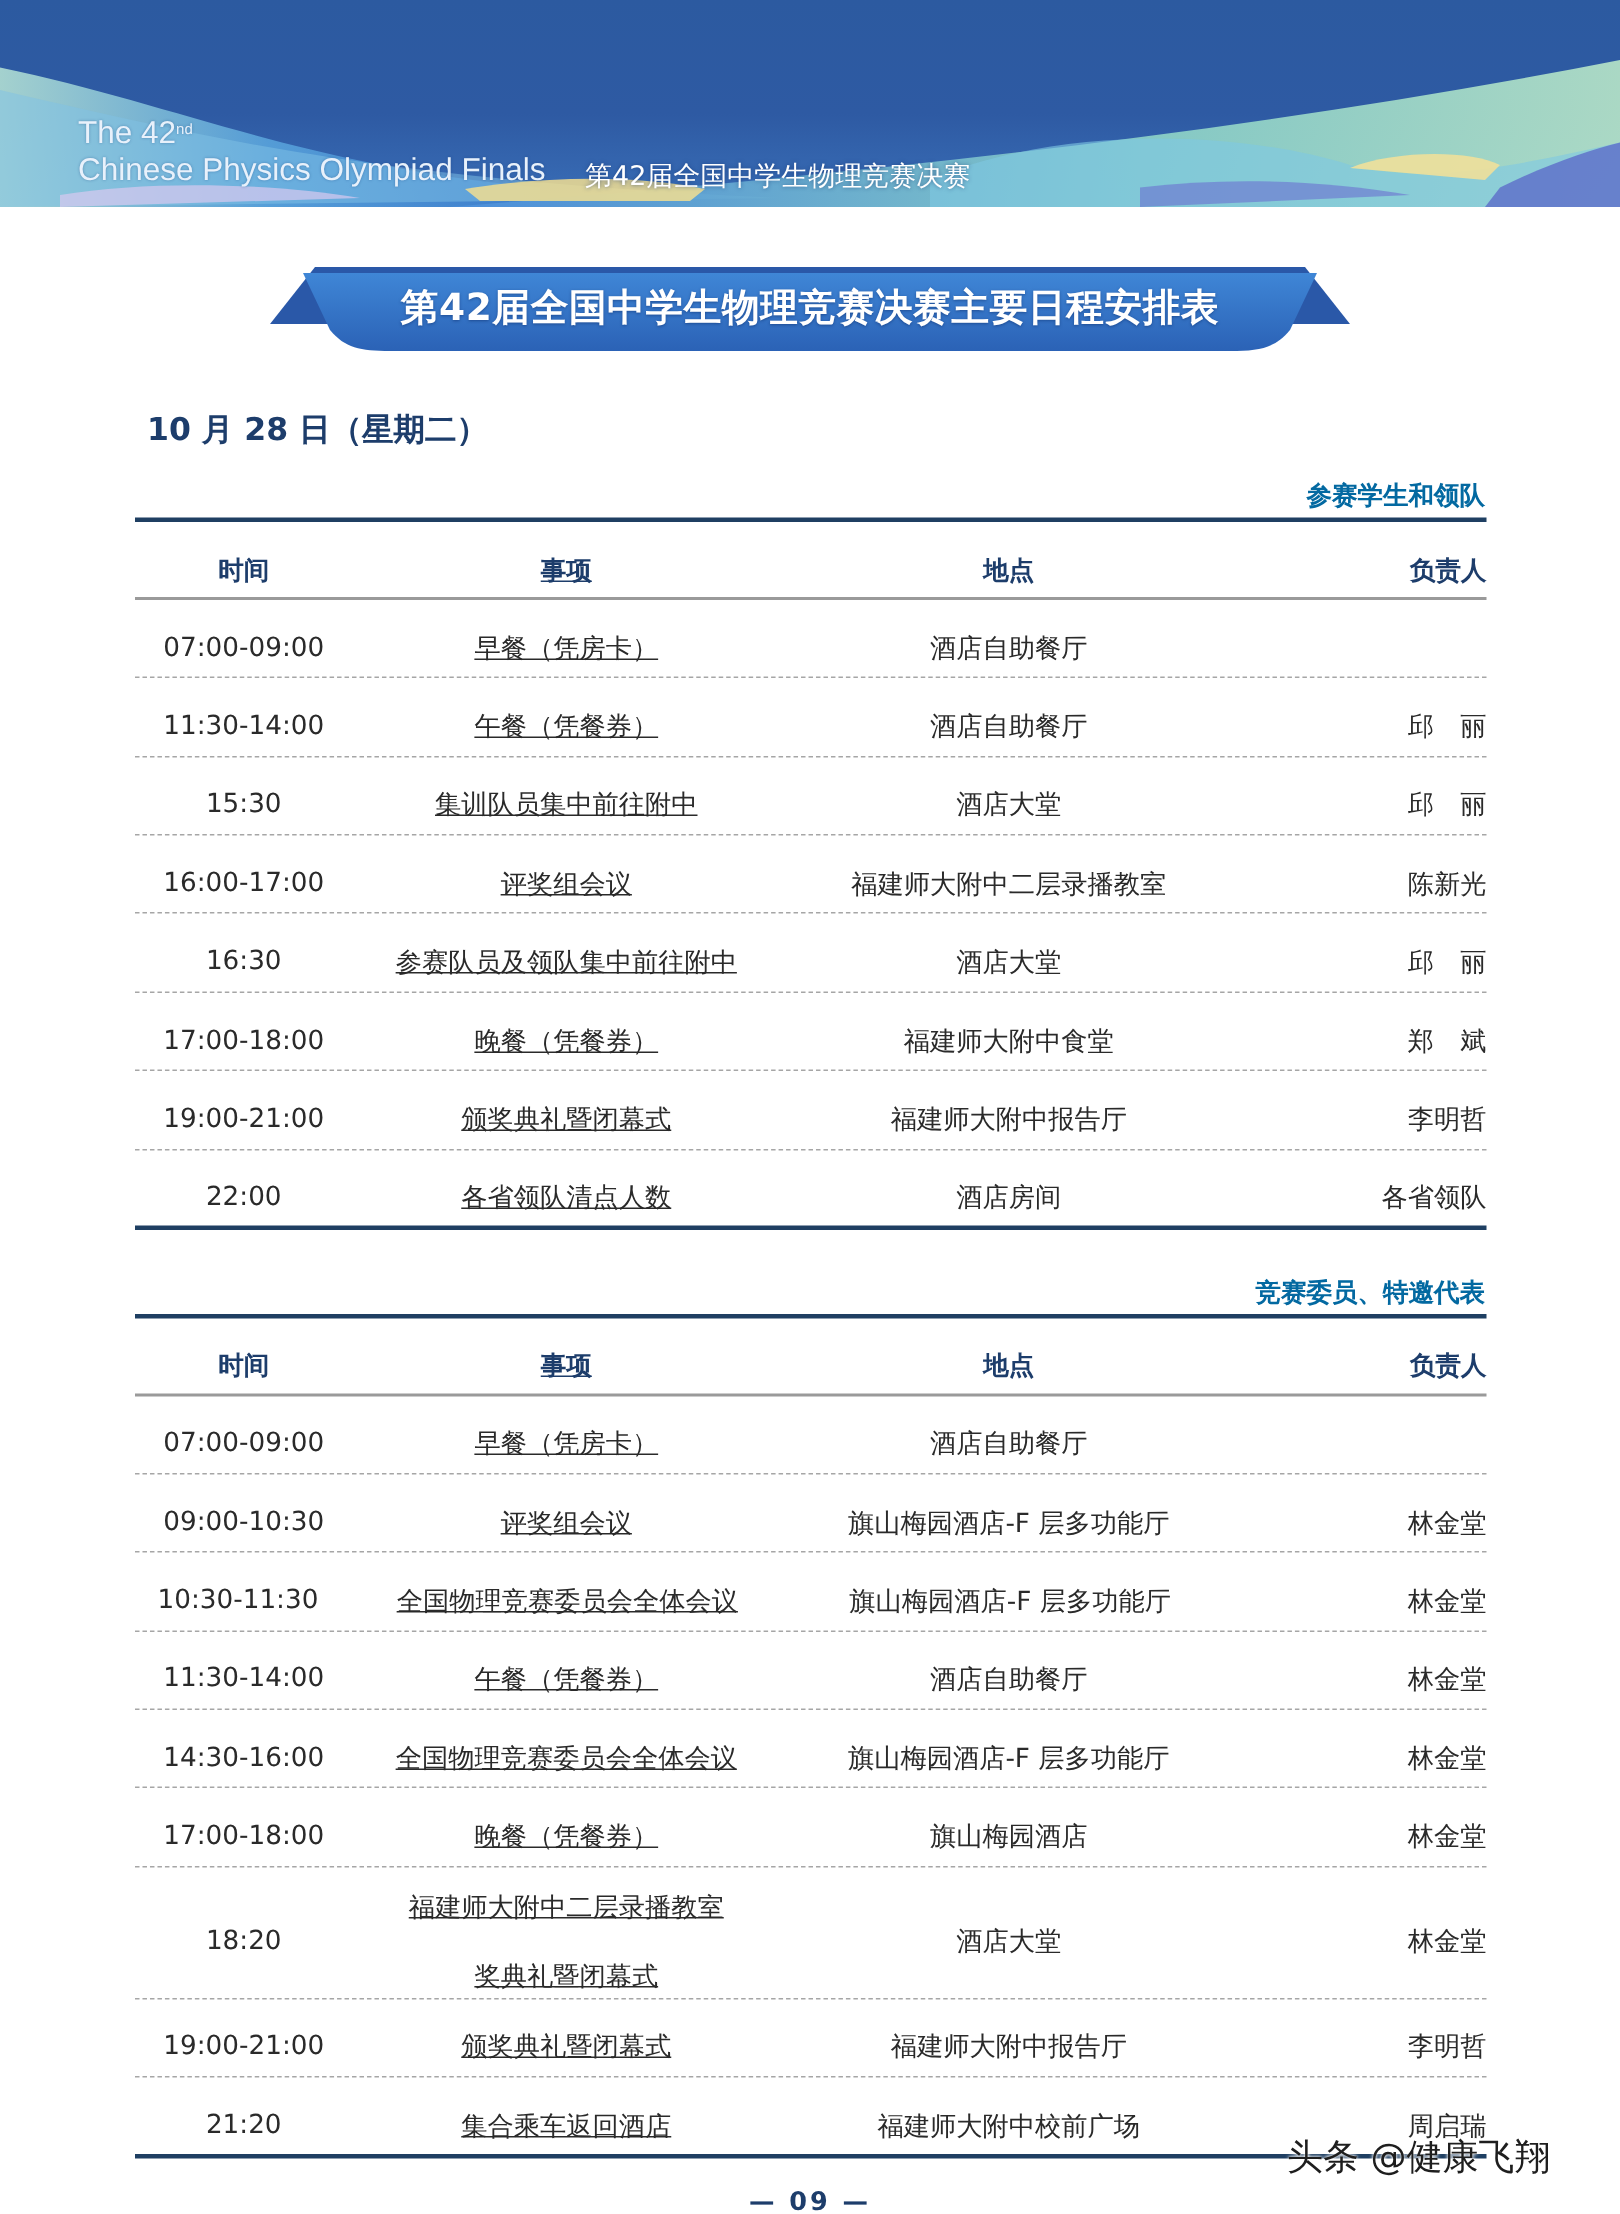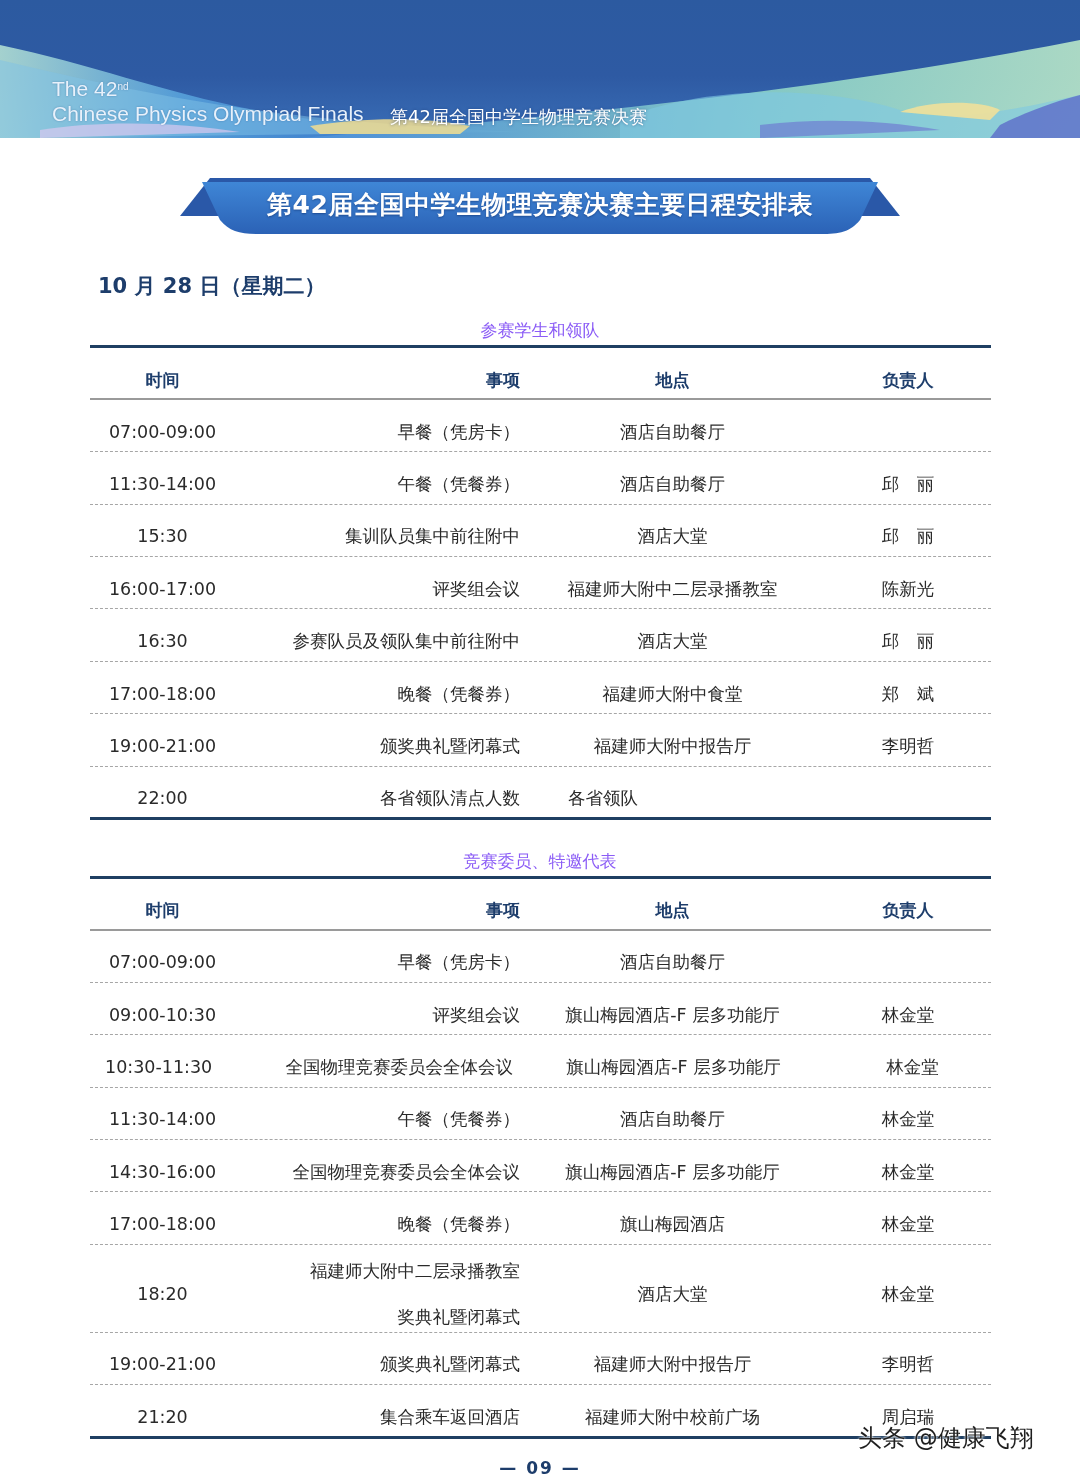--- a/index.html
+++ b/index.html
@@ -30,36 +30,36 @@
     position: absolute; left: 0; top: 12px; width: 720px; text-align: center;
     color: #ffffff; font-size: 25px; font-weight: bold; letter-spacing: 0.5px;
     text-shadow: 0 1px 2px rgba(10,40,100,0.5);
   }
 
   .date-heading {
     position: absolute; left: 98px; top: 272px; font-size: 21px; font-weight: bold; color: #1d3d6b;
   }
 
   .section-title {
-    position: absolute; left: 90px; width: 900px; text-align: center;
-    font-size: 17px; font-weight: normal; color: #8b5cf6;
+    position: absolute; left: 90px; width: 900px; text-align: right;
+    font-size: 17px; font-weight: bold; color: #0369a1;
   }
   .thick-rule { position: absolute; left: 90px; width: 901px; height: 3px; background: #1f3f62; }
   .thin-rule { position: absolute; left: 90px; width: 901px; height: 2px; background: #9a9a9a; }
   .dash-rule { position: absolute; left: 90px; width: 901px; height: 0; border-top: 1.5px dashed #a6a6a6; }
 
   .hdr-row, .row {
     position: absolute; left: 90px; width: 901px; display: flex; align-items: center;
   }
   .hdr-row { height: 50px; font-weight: bold; color: #1d3d6b; font-size: 17px; }
   .row { font-size: 17.5px; color: #2a2a2a; }
   .c-time { width: 145px; text-align: center; }
-  .c-item { width: 285px; text-align: right; }
+  .c-item { width: 285px; text-align: center; text-decoration: underline; }
   .c-place { width: 305px; text-align: center; }
-  .c-owner { width: 166px; text-align: center; }
+  .c-owner { width: 166px; text-align: right; }
   .c-item .line2 { display: block; margin-top: 22px; }
 
   .page-no {
     position: absolute; left: 0; top: 1458px; width: 1080px; text-align: center;
     color: #1d3d6b; font-weight: bold; font-size: 17px; letter-spacing: 2px;
   }
   .watermark {
     position: absolute; left: 858px; top: 1422px; font-size: 24px; color: #1e1e1e;
     text-shadow: 0 0 2px #fff, 0 0 3px #fff;
   }
@@ -176,20 +176,21 @@
   <div class="c-time">19:00-21:00</div>
   <div class="c-item">颁奖典礼暨闭幕式</div>
   <div class="c-place">福建师大附中报告厅</div>
   <div class="c-owner">李明哲</div>
 </div>
 <div class="dash-rule" style="top:766px;"></div>
 
 <div class="row" style="top:784px;height:28px;">
   <div class="c-time">22:00</div>
   <div class="c-item">各省领队清点人数</div>
+  <div class="c-place">酒店房间</div>
   <div class="c-owner">各省领队</div>
 </div>
 <div class="thick-rule" style="top:817px;"></div>
 
 <div class="section-title" style="top:850px;">竞赛委员、特邀代表</div>
 <div class="thick-rule" style="top:876px;"></div>
 <div class="hdr-row" style="top:885px;">
   <div class="c-time">时间</div>
   <div class="c-item">事项</div>
   <div class="c-place">地点</div>

